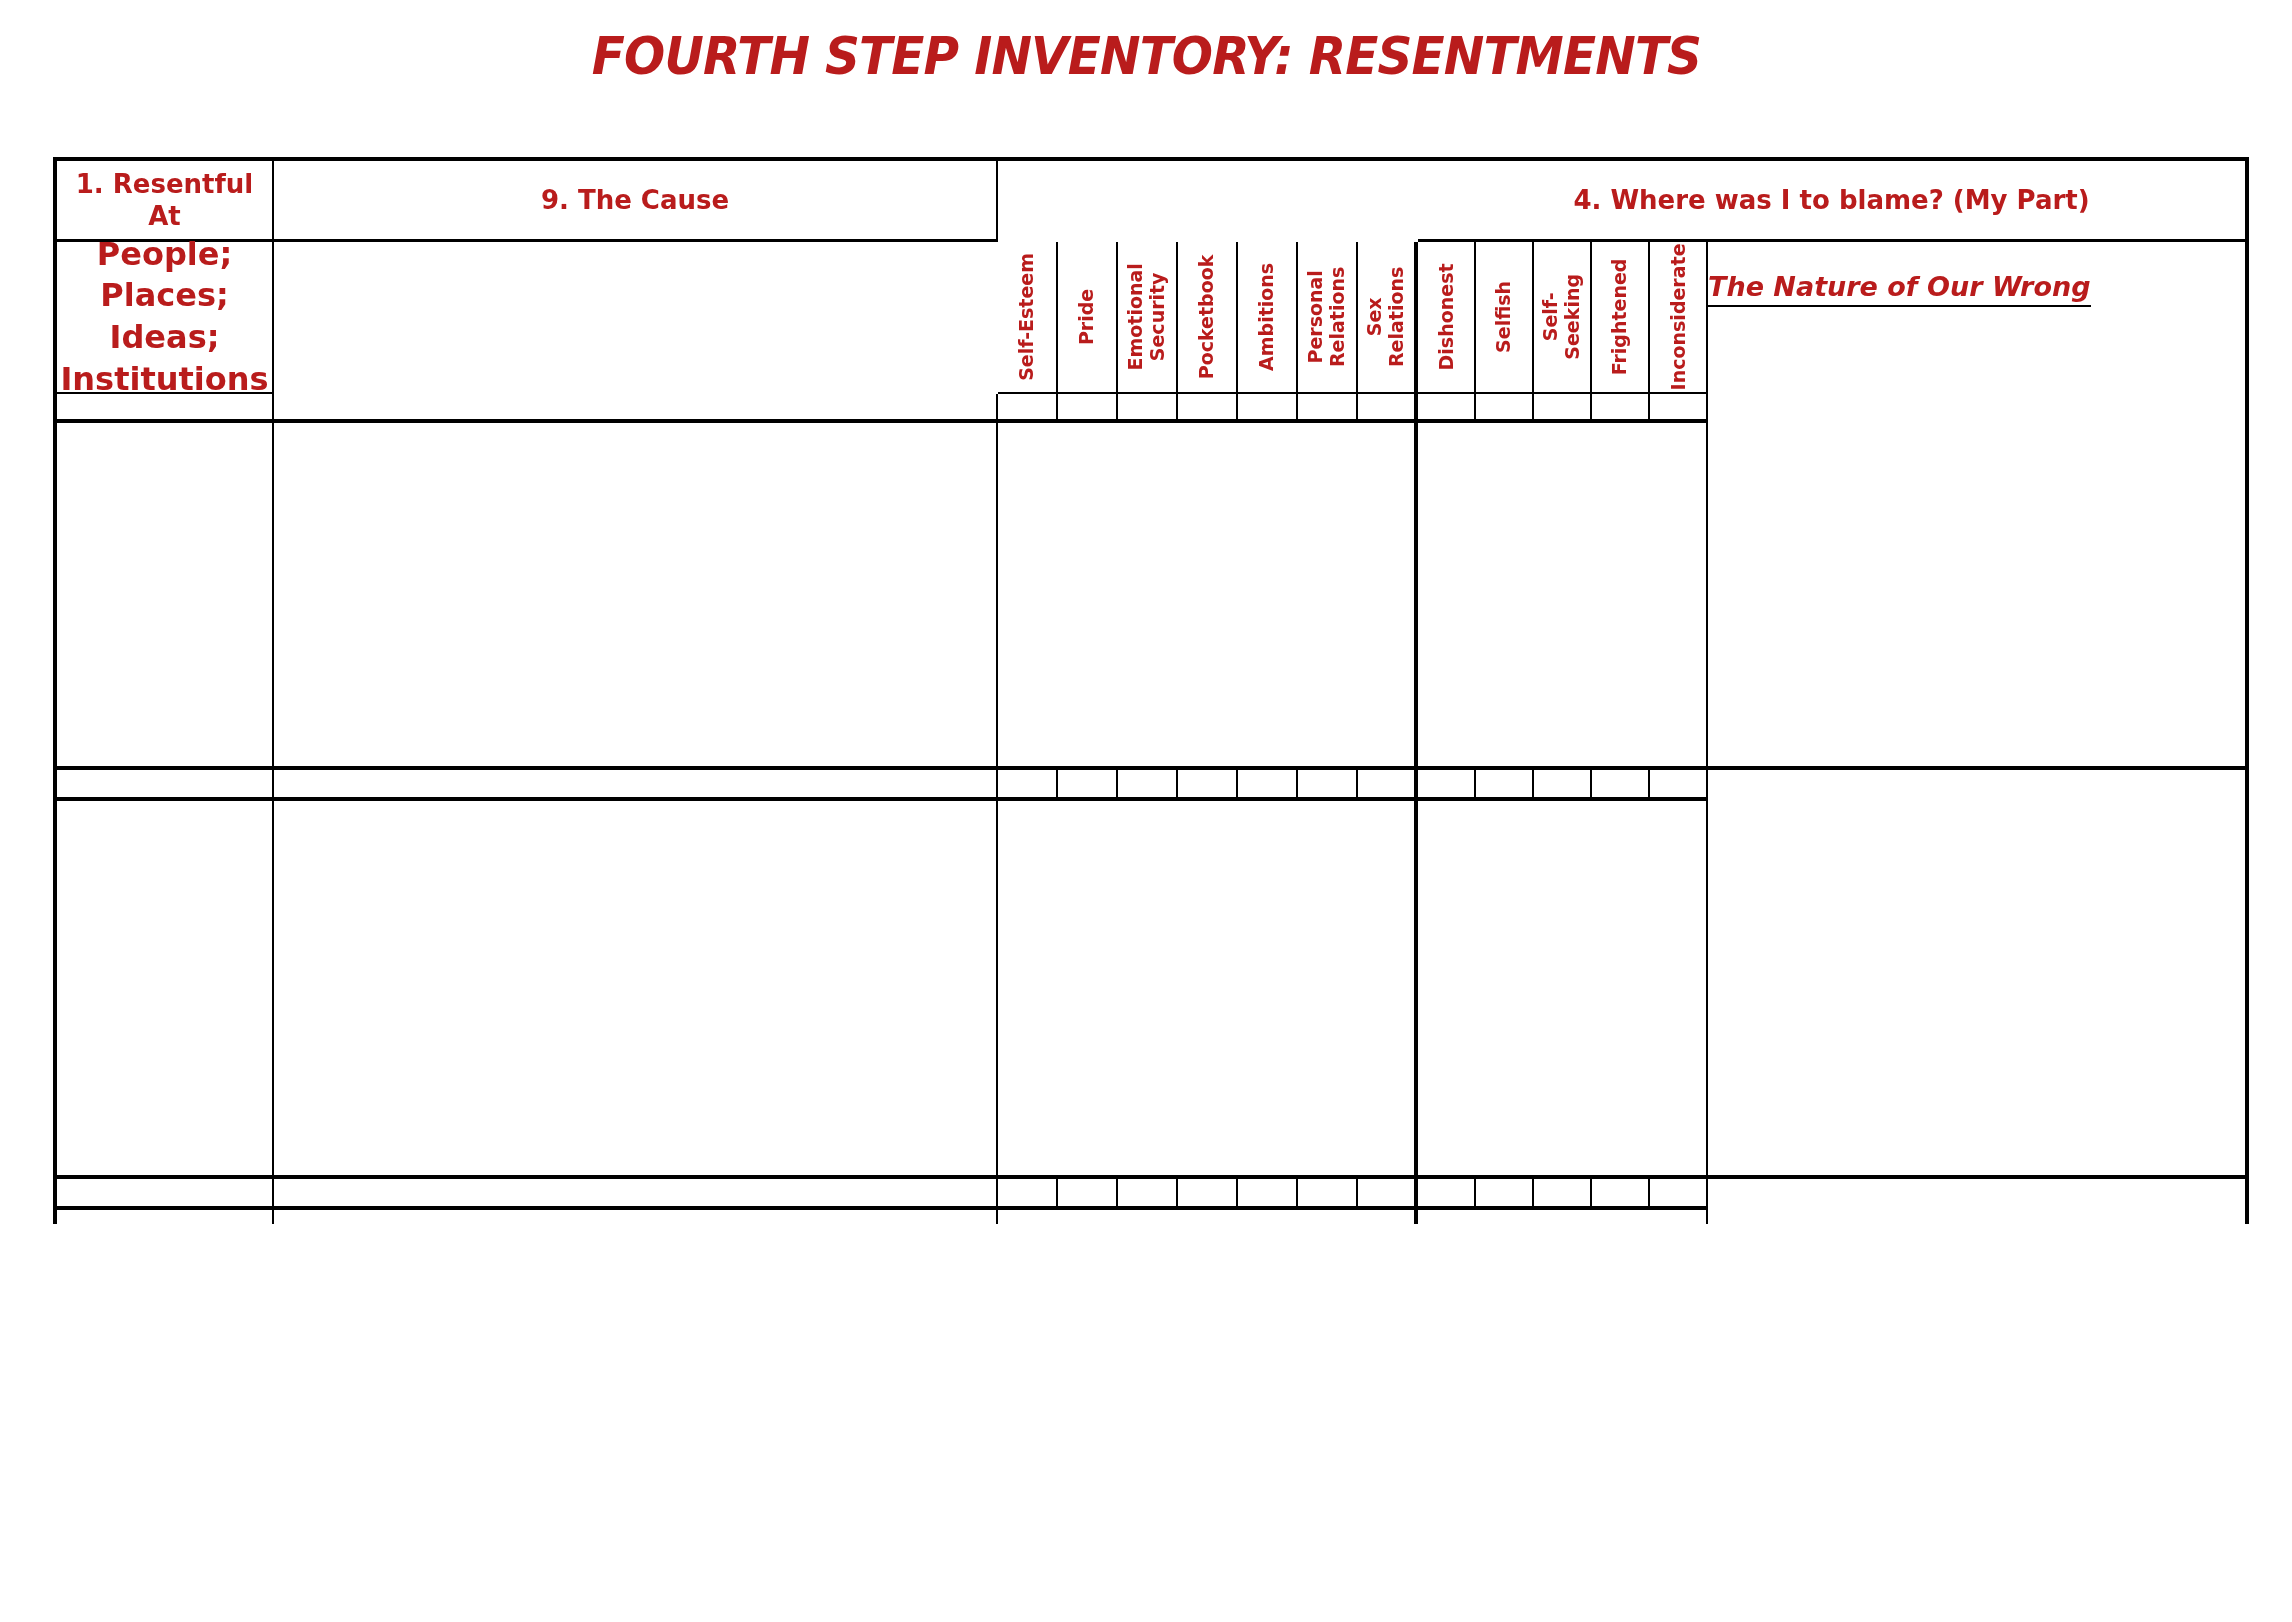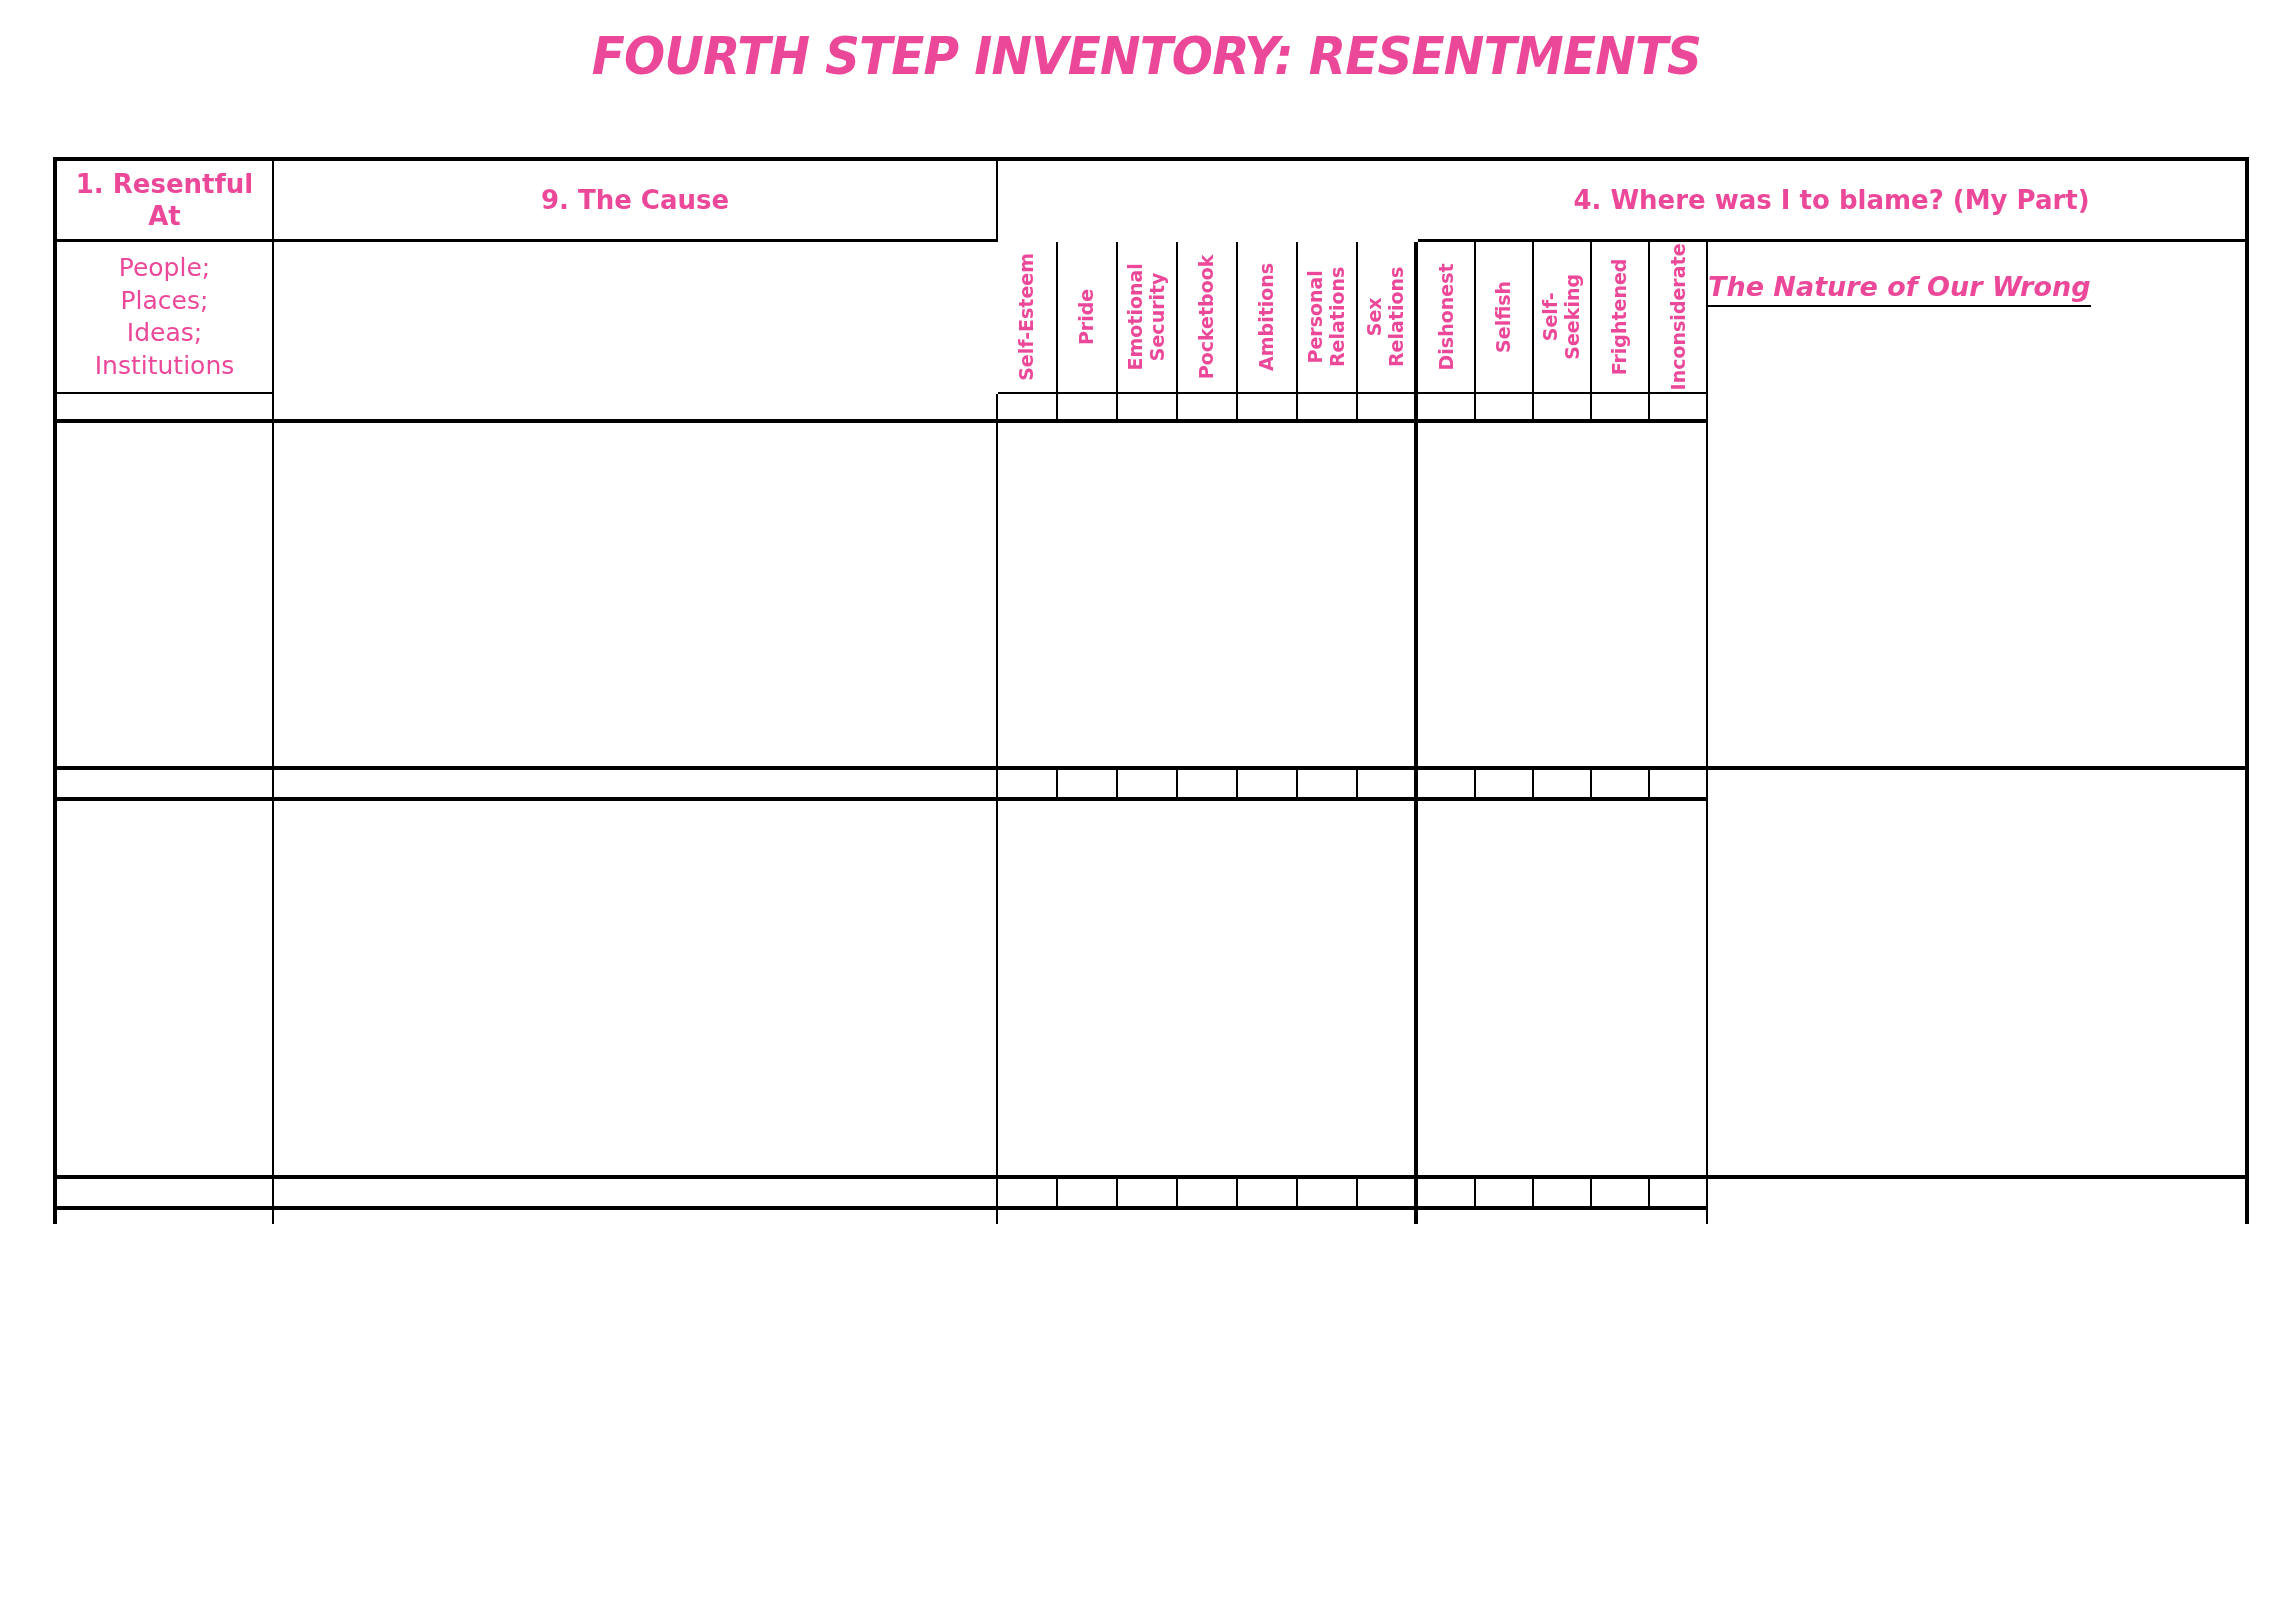--- a/index.html
+++ b/index.html
@@ -1,18 +1,18 @@
 <!DOCTYPE html>
 <html style="font-size:14.3px"><head>
 <meta charset="utf-8">
 <style>
   html,body{margin:0;padding:0;background:#ffffff;}
   .page{
     position:relative;width:2293px;height:1224px;background:#ffffff;
-    font-family:"DejaVu Sans","Liberation Sans",sans-serif;color:#ec4899;
+    font-family:"DejaVu Sans","Liberation Sans",sans-serif;color:#b91c1c;
     overflow:hidden;
   }
   .title{
     position:absolute;top:27px;left:0;right:0;text-align:center;
     font-size:51px;font-weight:700;font-style:italic;letter-spacing:-0.9px;
     transform:scaleX(0.95);
   }
   .grid{
     position:absolute;left:53px;top:157px;
     width:2188px;height:1415px;
@@ -25,21 +25,21 @@
     border-right:2.7px solid #000;border-bottom:2.7px solid #000;
     display:flex;align-items:center;justify-content:center;
     text-align:center;white-space:pre-line;min-width:0;min-height:0;
   }
   .br5{border-right-width:4.5px;}
   .bb5{border-bottom-width:4.5px;}
   .bb4{border-bottom-width:3.6px;}
   .br0{border-right:none;}
   .bb0{border-bottom:none;}
   .head{font-size:26px;font-weight:700;line-height:1.25;}
-  .subhead{font-size:25px;font-weight:400;line-height:1.3;}
+  .subhead{font-size:32px;font-weight:700;line-height:1.3;}
   .vcell{overflow:visible;}
   .vtext{
     display:block;flex-shrink:0;width:max-content;
     transform:rotate(-90deg);
     font-size:19px;font-weight:700;line-height:1.15;
     text-align:center;white-space:pre-line;
   }
   .naturecell{
     display:block;padding-top:12.5px;text-align:left;
   }

